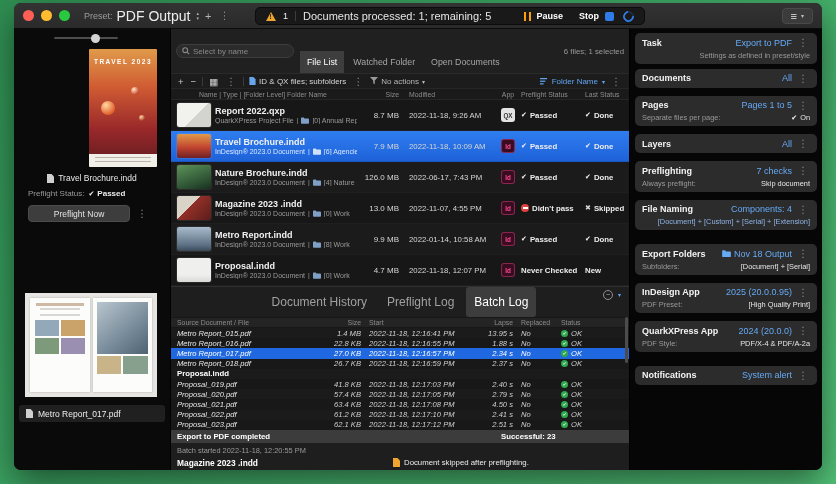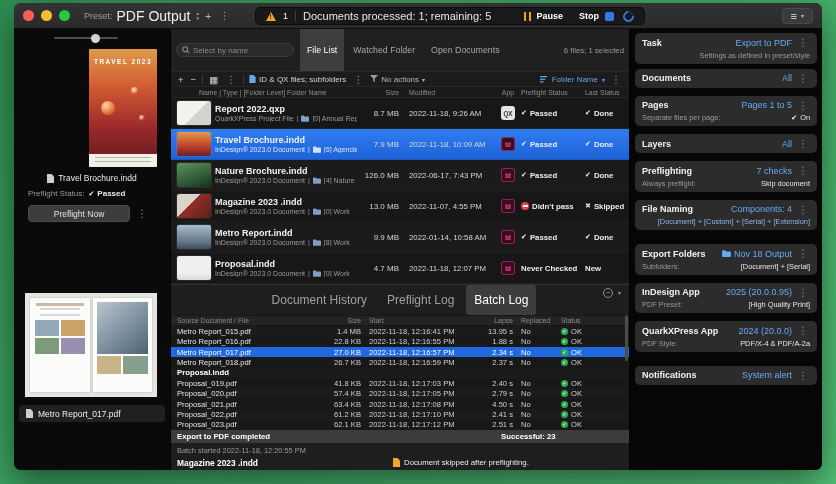--- a/index.html
+++ b/index.html
@@ -84,21 +84,21 @@
   
   .main{ flex:1; min-width:0; background:#151515; border-left:1px solid #000; border-right:1px solid #000;
     display:flex; flex-direction:column; }
   .toolbar1{ flex:0 0 21px; display:flex; align-items:center; gap:6px; padding:0 5px; background:#202020; }
   .searchbox{ width:118px; height:14px; background:#2b2b2b; border:1px solid #3d3d3d; border-radius:8px;
     display:flex; align-items:center; gap:3px; padding:0 5px; }
   .searchbox input{ flex:1; min-width:0; background:transparent; border:none; outline:none; color:#cfcfcf;
     font-size:8px; font-family:"Liberation Sans", sans-serif; }
   .searchbox input::placeholder{ color:#8a8a8a; }
   .tabs{ display:flex; gap:2px; }
-  .tab{ font-size:8.8px; color:#a6a6a6; padding:16px 7px; border-radius:0; white-space:nowrap; }
+  .tab{ font-size:8.8px; color:#a6a6a6; padding:6px 7px; border-radius:0; white-space:nowrap;margin-top:22px; }
   .tab.active{ background:#3e3e3e; color:#fff; }
   .files-summary{ margin-left:auto; font-size:7.8px; color:#9b9b9b; white-space:nowrap; }
   .toolbar2{ flex:0 0 16px; display:flex; align-items:center; gap:5px; padding:0 6px; background:#1c1c1c;
     border-top:1px solid #2a2a2a; border-bottom:1px solid #262626; font-size:8px; color:#bdbdbd; }
   .tb2-glyph{ color:#cfcfcf; font-size:9.5px; padding:0 1px; }
   .sep{ width:1px; height:9px; background:#3a3a3a; }
   .tgl{ display:flex; align-items:center; gap:3px; color:#d6d6d6; }
   .ddl{ display:flex; align-items:center; gap:3px; color:#b5b5b5; }
   .blue{ color:#62a5f2; }
   .dn6{ font-size:6px; }
@@ -141,21 +141,21 @@
   .logtabs{ flex:0 0 16px; display:flex; align-items:center; justify-content:center; gap:4px; position:relative; }
   .logtab{ font-size:12px; color:#a0a0a0; padding:8px 8px; border-radius:3px;text-align:right; }
   .logtab.active{ background:#3d3d3d; color:#fff; }
   .logtab-ctls{ position:absolute; right:8px; top:2.5px; display:flex; gap:5px; align-items:center; }
   .circ-minus{ width:10px; height:10px; border:1px solid #8f8f8f; border-radius:50%; color:#bdbdbd;
     font-size:7px; line-height:8px; text-align:center; }
   .loghead{ flex:0 0 11px; display:grid; grid-template-columns:148px 44px 110px 42px 40px auto;
     align-items:center; padding:0 6px; font-size:6.9px; color:#8d8d8d; background:#242424;
     border-top:1px solid #171717; border-bottom:1px solid #171717; }
   .lrow{ height:13px; display:grid; grid-template-columns:148px 44px 110px 42px 40px auto;
-    align-items:center; padding:0 6px; font-size:7.6px; color:#cfcfcf; background:#1b1b1b; }
+    align-items:center; padding:0 6px; font-size:7.6px; color:#cfcfcf; background:#1b1b1b;font-style:italic; }
   .lrow.alt{ background:#181818; }
   .lrow.selected{ background:#1f68e0; color:#fff; }
   .lfile{ color:#e6e6e6; white-space:nowrap; overflow:hidden; }
   .lrow.selected .lfile{ color:#fff; }
   .lsize,.llapse{ text-align:right; padding-right:8px; }
   .lstatus{ display:flex; align-items:center; gap:3px; }
   .okdot{ width:7px; height:7px; border-radius:50%; background:#2fa84f; color:#fff; font-size:4.5px;
     display:flex; align-items:center; justify-content:center; flex:0 0 7px; }
   .grow{ height:13px; display:flex; align-items:center; padding:0 6px; font-size:7.8px; font-weight:bold; color:#fff; background:#1b1b1b; }
   .sumrow{ flex:0 0 13px; background:#3c3c3c; display:grid; grid-template-columns:324px auto;

